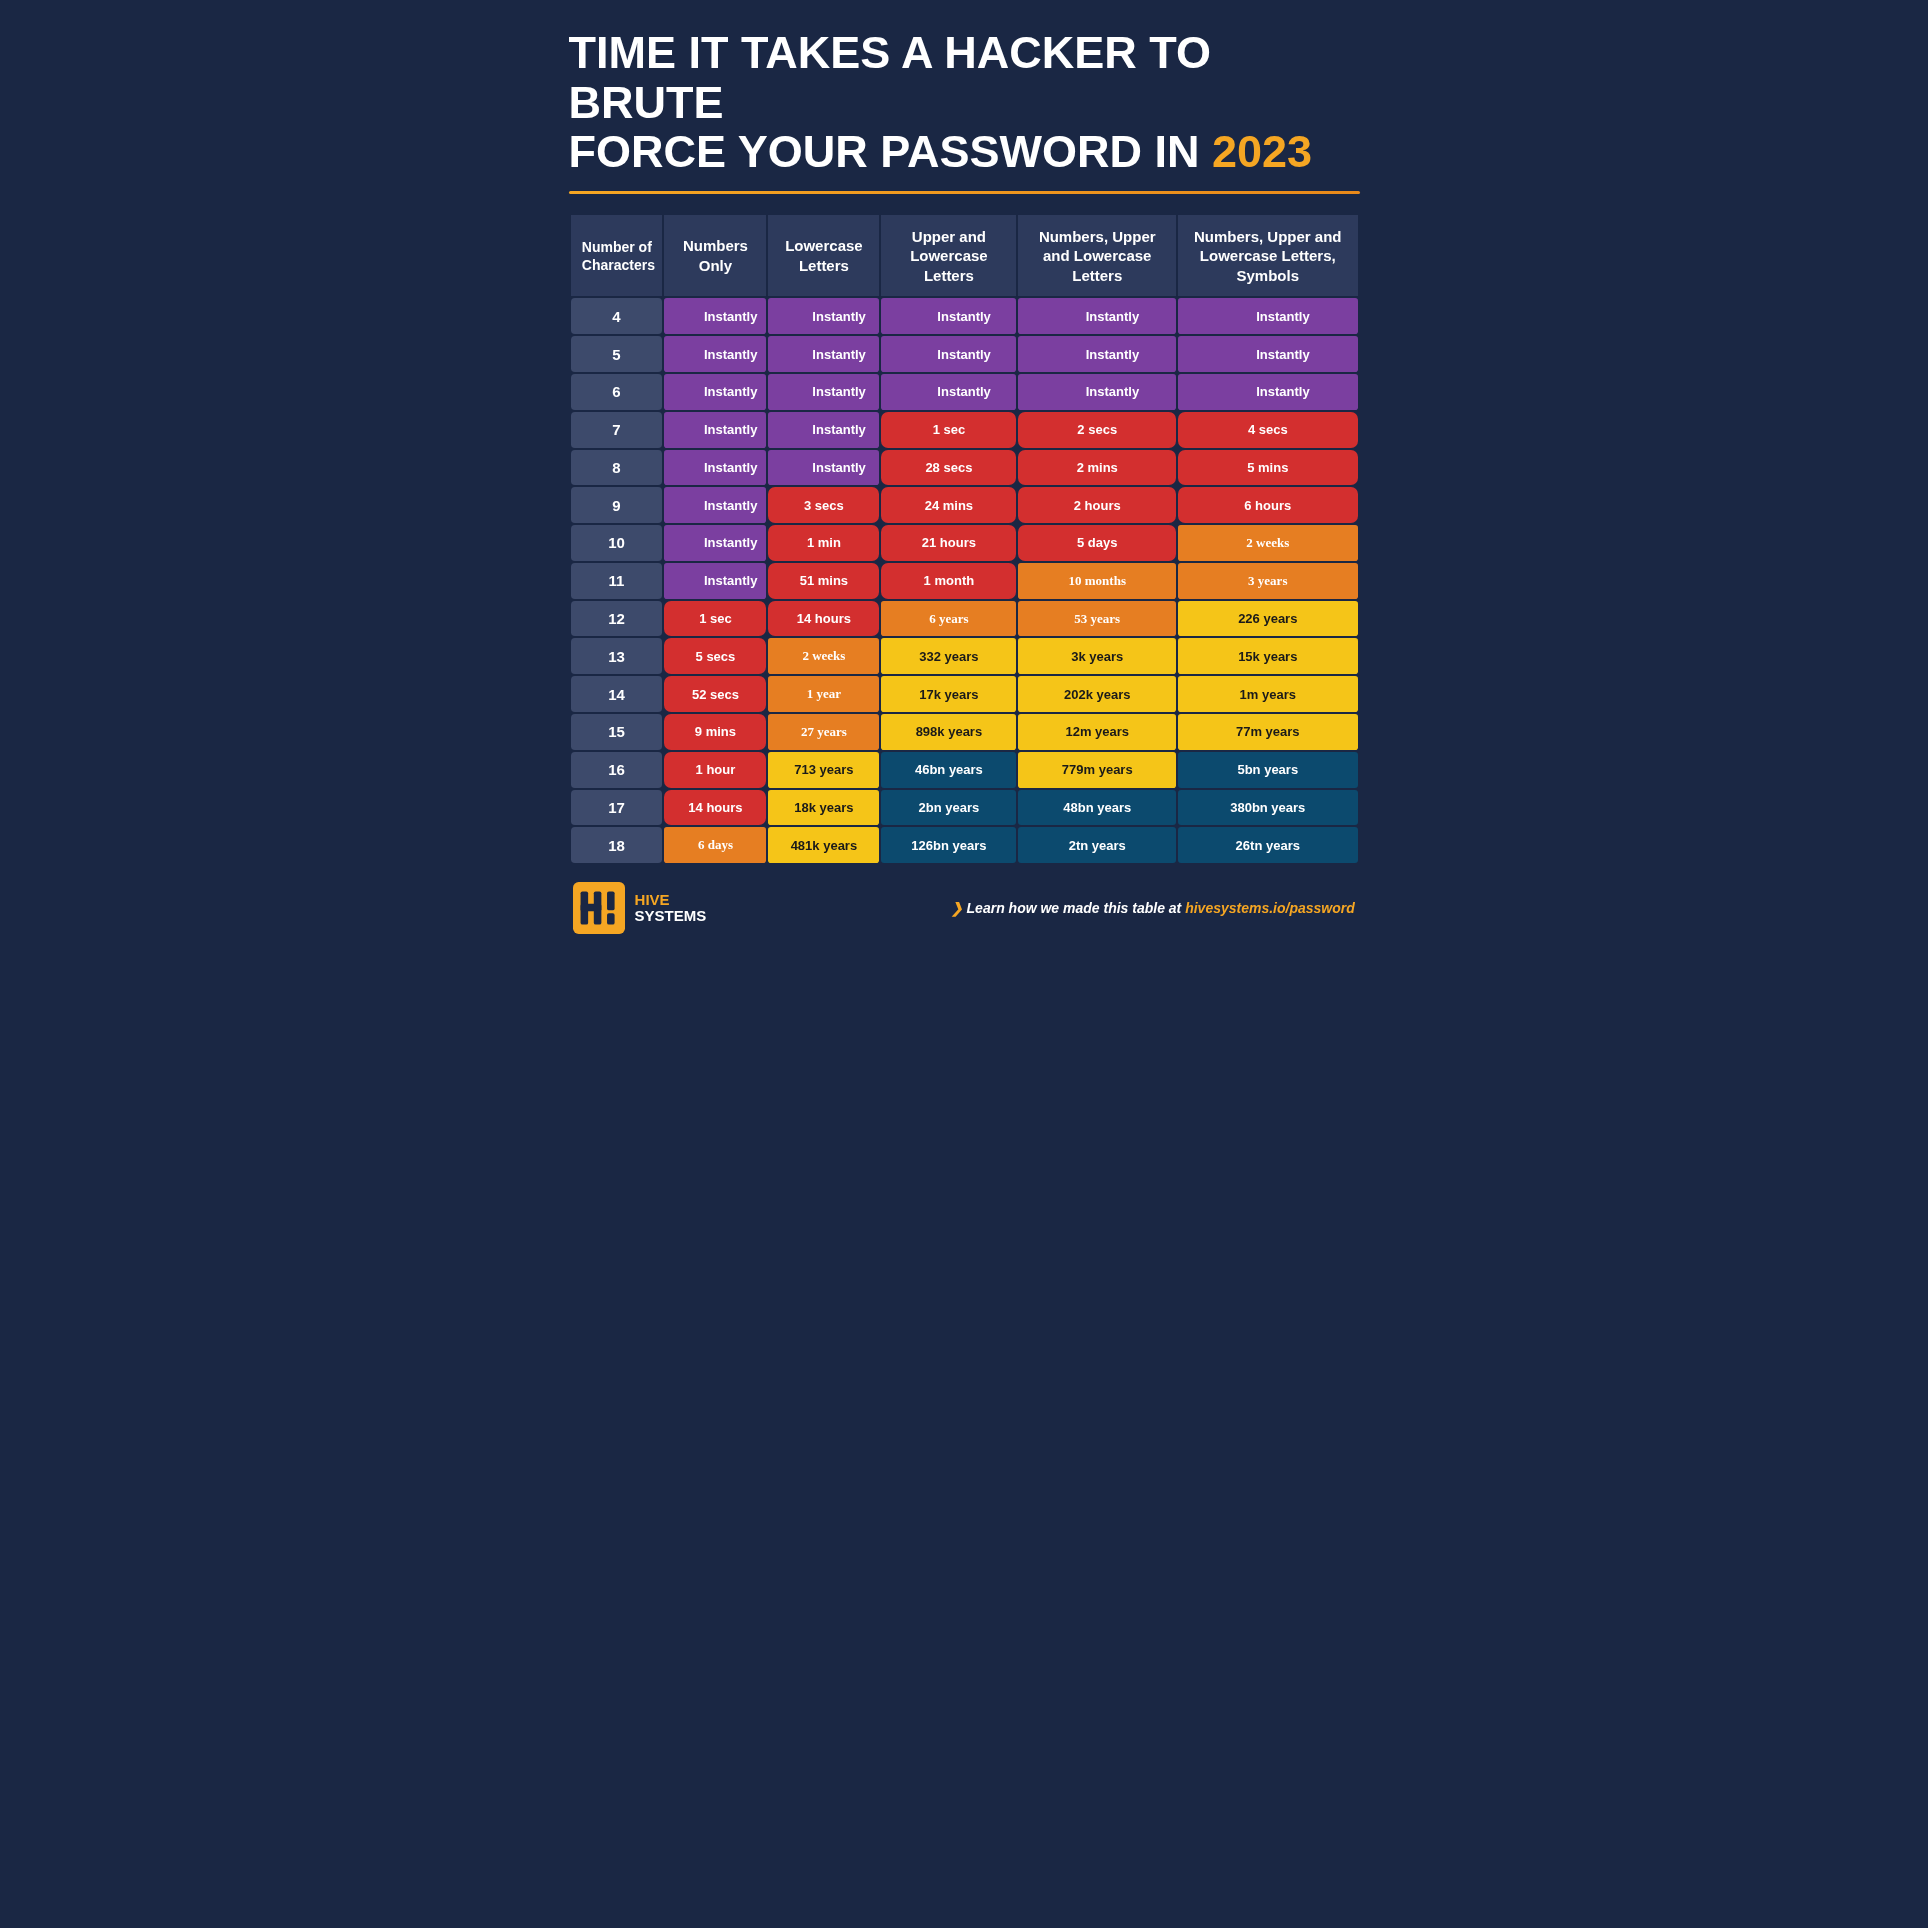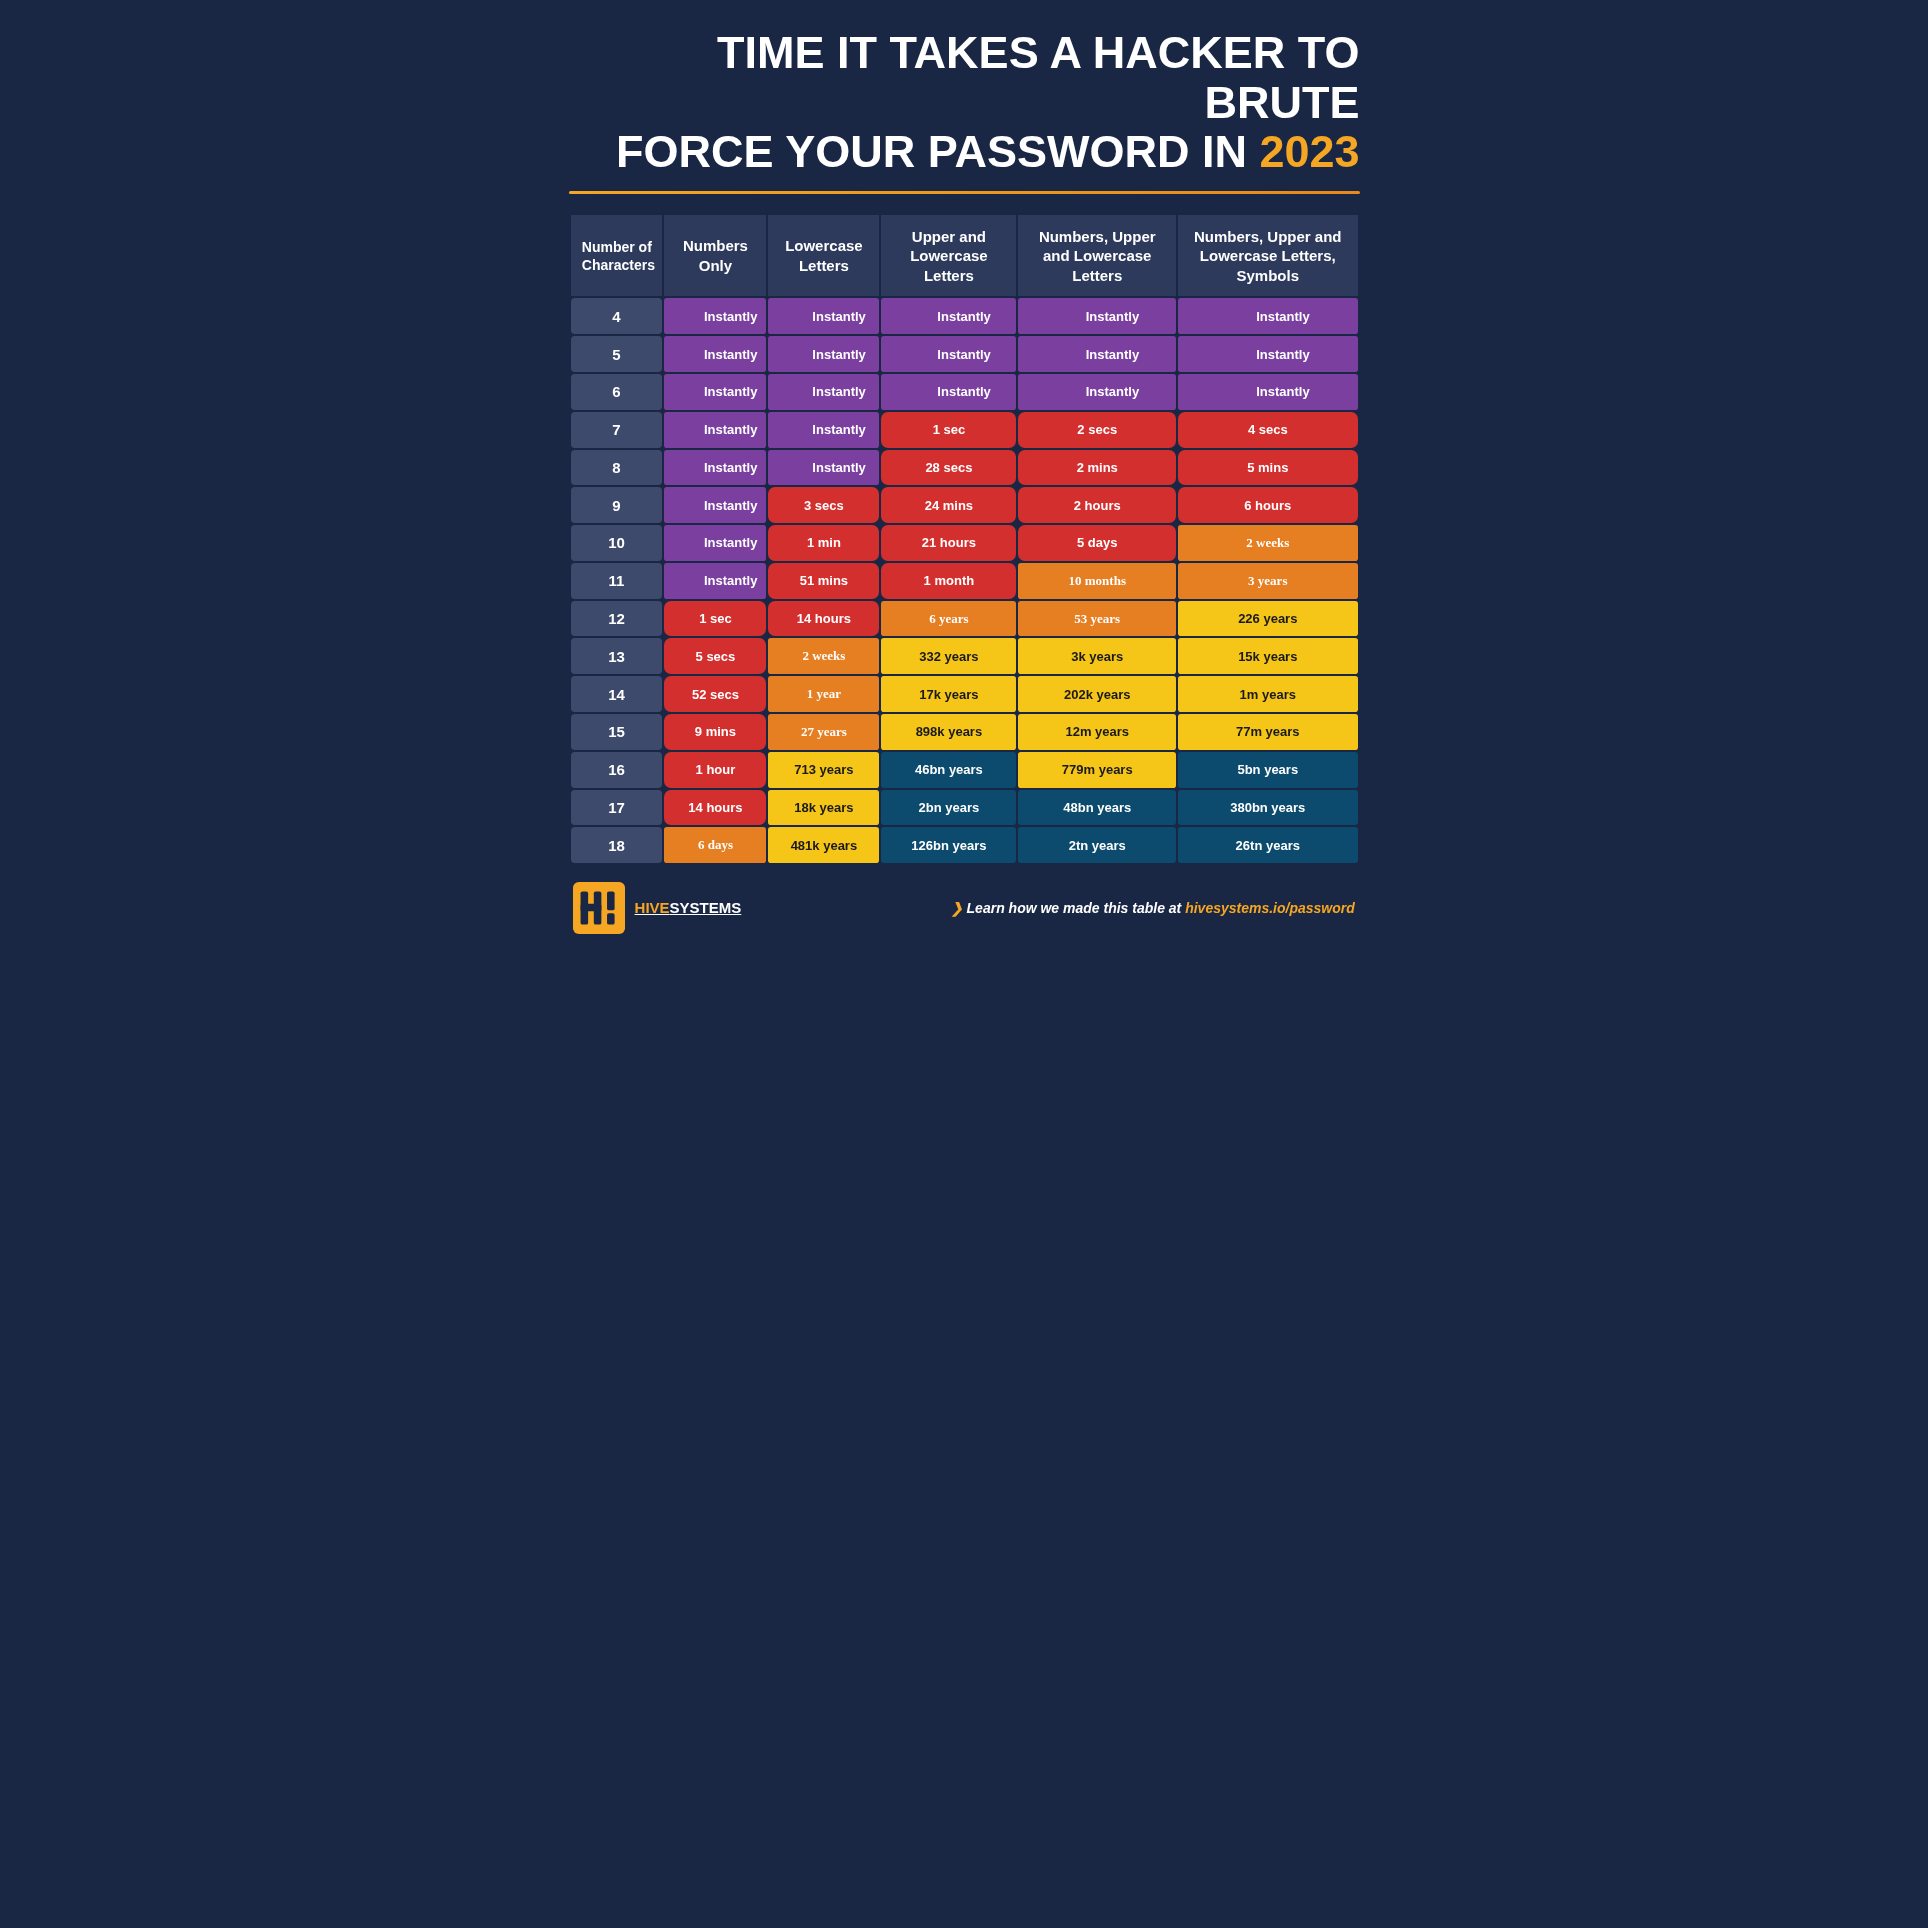--- a/index.html
+++ b/index.html
@@ -7,21 +7,21 @@
       background-color: #1a2744;
       font-family: 'Arial Black', 'Arial Bold', Arial, sans-serif;
       width: 847px;
       margin: 0 auto;
     }
     .container {
       background-color: #1a2744;
       padding: 28px 28px 19px 28px;
     }
     .title {
-      text-align: right;
+      text-align: left;
       color: white;
       font-size: 45px;
       font-weight: 900;
       text-transform: uppercase;
       line-height: 1.1;
       margin-bottom: 7.5px;
     }
     .title .highlight {
       color: #f5a623;
     }
@@ -88,27 +88,26 @@
       display: flex;
       align-items: center;
       gap: 9.4px;
     }
     .logo-icon {
       width: 52px;
       height: 52px;
     }
     .logo-text {
       display: flex;
-      flex-direction: row;
+      flex-direction: column;
       color: white;
       font-weight: 900;
       font-size: 15px;
       line-height: 1.1;
       text-transform: uppercase;
-      text-decoration: underline;
     }
     .logo-text span:first-child {
       color: #f5a623;
     }
     .footer-link {
       color: white;
       font-size: 14px;
       font-weight: 700;
       font-style: italic;
     }

